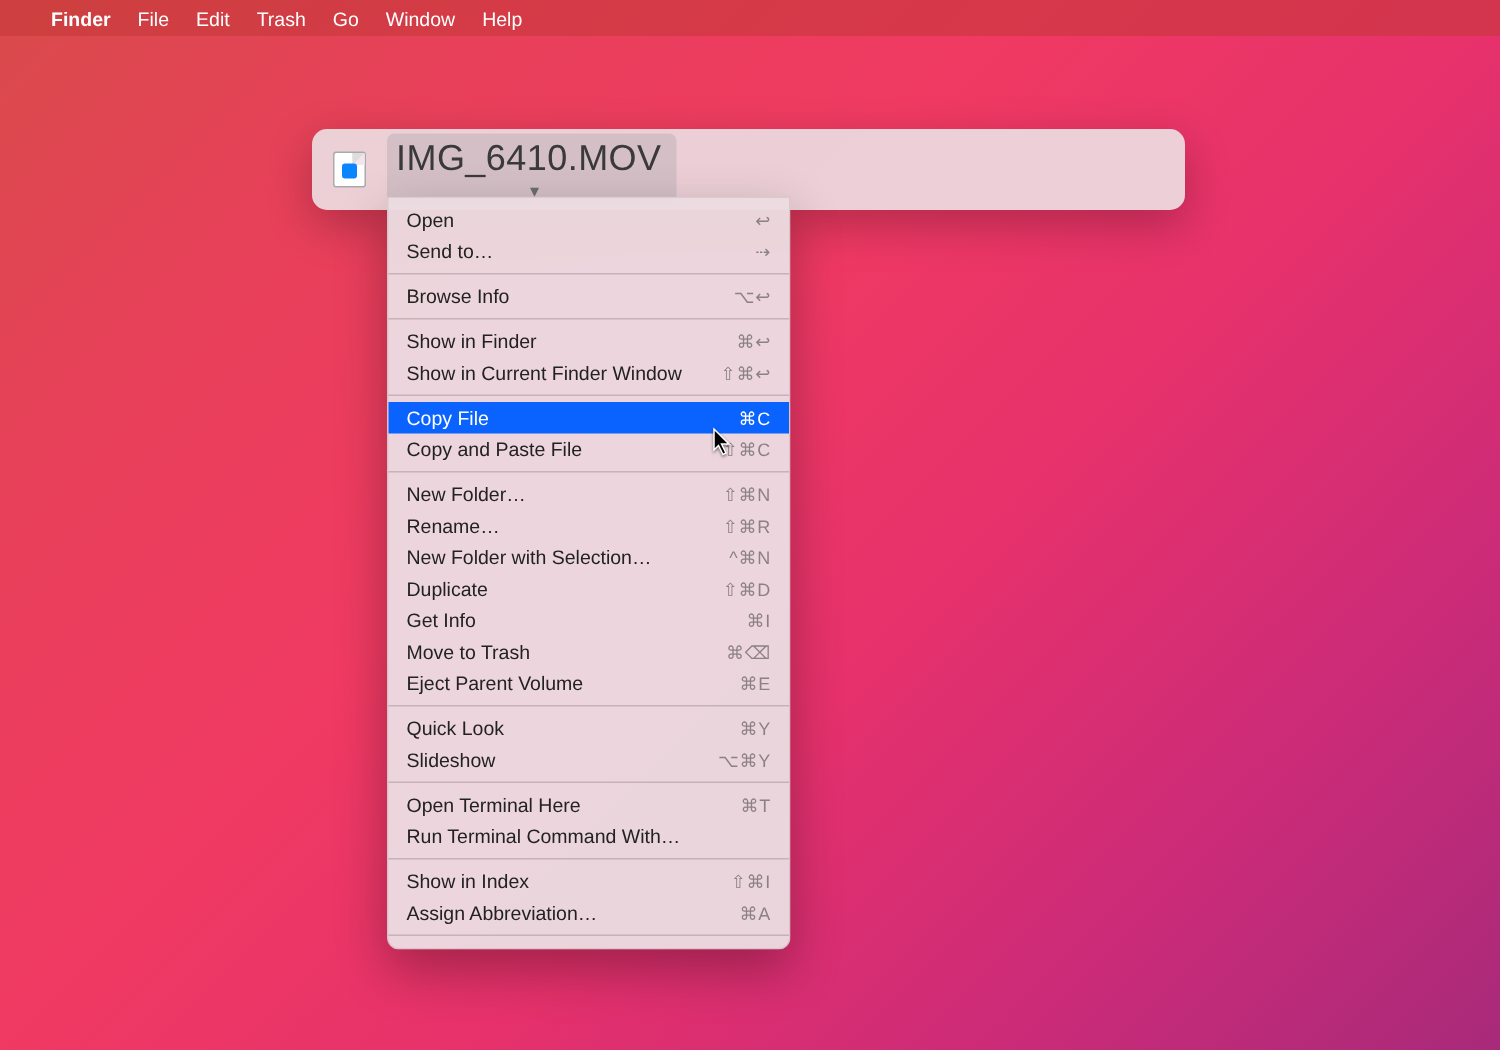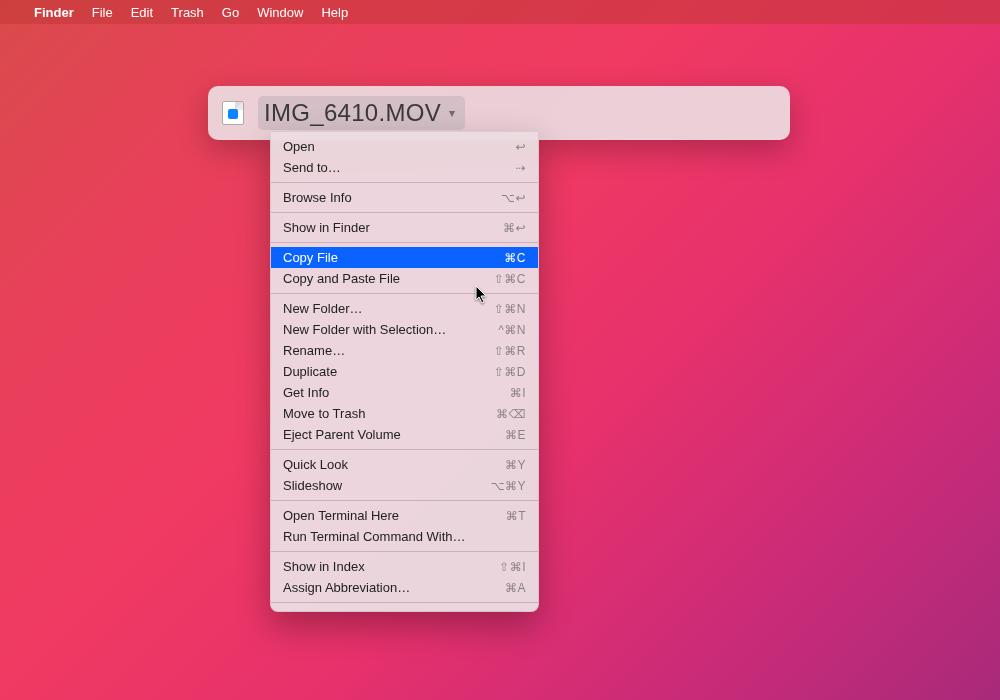--- a/index.html
+++ b/index.html
@@ -40,32 +40,32 @@
   border-color: #ddd #f2e6ea #f2e6ea #ddd;
 }
 .spotbar .fileicon .inner {
   width: 10px; height: 10px; border-radius: 2px;
   background: #0a84ff; position: relative; top: 1px;
 }
 .spotbar .filetitle {
   font-size: 24px; color: #3a3a3a; letter-spacing: 0.3px;
   padding: 3px 10px 3px 6px; border-radius: 5px;
   background: rgba(170,160,170,0.35);
-  display: flex; align-items: center;
+  display: flex; align-items: center; flex-direction: column;
 }
 .spotbar .filetitle .chev { margin-left: 8px; font-size: 12px; color: #6d6d6d; }
 
 
 .menu {
   position: absolute; left: 258px; top: 131px;
   width: 269px; background: rgba(235, 220, 225, 0.96);
   border-radius: 0 0 8px 8px;
   box-shadow: 0 14px 34px rgba(0,0,0,0.30);
   border: 1px solid rgba(0,0,0,0.08);
-  padding: 4px 0; font-size: 13px; color: #222; margin-left: 12px;
+  padding: 4px 0; font-size: 13px; color: #222;
 }
 .mi {
   display: flex; justify-content: space-between; align-items: center;
   padding: 3px 12px 3px 12px; height: 21px; cursor: default;
 }
 .mi.hl { background: #0a63ff; color: #fff; }
 .mi .sc { color: rgba(60,60,60,0.55); font-size: 12px; letter-spacing: 0.5px; white-space: nowrap; }
 .mi.hl .sc { color: #fff; }
 .sep { height: 1px; margin: 4px 0; background: rgba(90,70,80,0.25); }
 .arrow { font-size: 12px; color: rgba(60,60,60,0.6); }
@@ -113,41 +113,45 @@
     <div class="sep"></div>
     <div class="mi">
       <span>Browse Info</span>
       <span class="sc">⌥↩</span>
     </div>
     <div class="sep"></div>
     <div class="mi">
       <span>Show in Finder</span>
       <span class="sc">⌘↩</span>
     </div>
+    <div class="mi">
+      <span>Show in Current Finder Window</span>
+      <span class="sc">⇧⌘↩</span>
+    </div>
     <div class="sep"></div>
     <div class="mi hl">
       <span>Copy File</span>
       <span class="sc">⌘C</span>
     </div>
     <div class="mi">
       <span>Copy and Paste File</span>
       <span class="sc">⇧⌘C</span>
     </div>
     <div class="sep"></div>
     <div class="mi">
       <span>New Folder…</span>
       <span class="sc">⇧⌘N</span>
     </div>
     <div class="mi">
+      <span>Rename…</span>
+      <span class="sc">⇧⌘R</span>
+    </div>
+    <div class="mi">
       <span>New Folder with Selection…</span>
       <span class="sc">^⌘N</span>
-    </div>
-    <div class="mi">
-      <span>Rename…</span>
-      <span class="sc">⇧⌘R</span>
     </div>
     <div class="mi">
       <span>Duplicate</span>
       <span class="sc">⇧⌘D</span>
     </div>
     <div class="mi">
       <span>Get Info</span>
       <span class="sc">⌘I</span>
     </div>
     <div class="mi">

